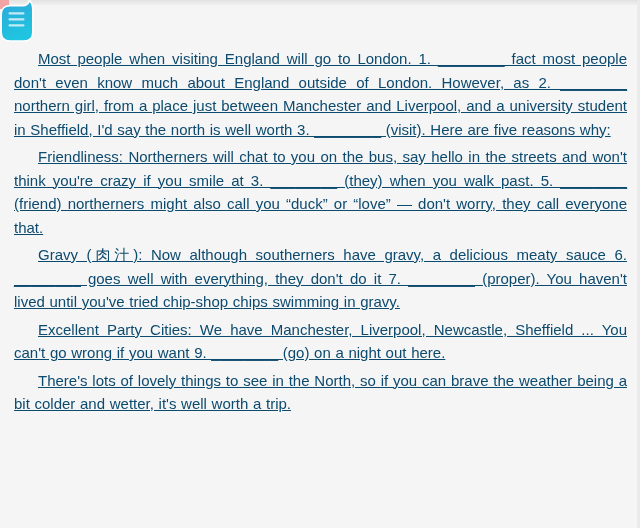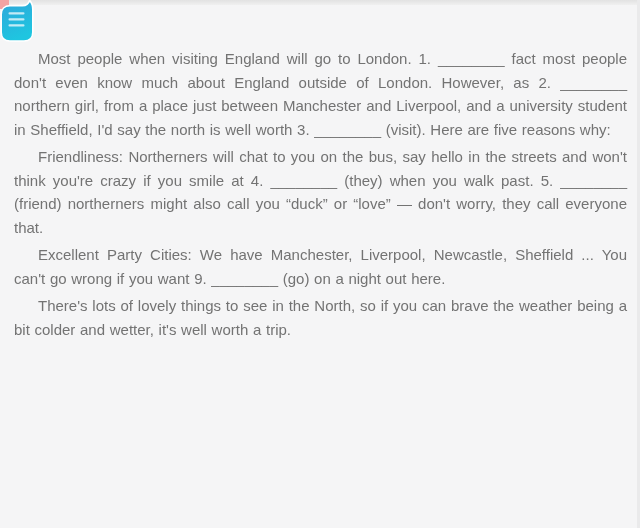--- a/index.html
+++ b/index.html
@@ -27,25 +27,26 @@
     padding: 0; border: none; background: transparent; cursor: pointer;
   }
   .menu-btn svg { display: block; }
   .content {
     position: absolute; top: 47px; left: 14px; width: 613px;
   }
   .content p {
     margin: 0 0 4px 0;
     font-size: 15px;
     line-height: 23.5px;
-    color: #737373;
+    color: #0c4a6e;
     text-align: justify;
     text-align-last: left;
     text-indent: 24px;
     word-spacing: 0.5px;
+    text-decoration: underline;
   }
 </style>
 </head>
 <body>
 
 <div class="top-strip"></div>
 <div class="right-strip"></div>
 <div class="corner-accent"></div>
 
 <button class="menu-btn">
@@ -72,16 +73,17 @@
         <rect x="8.5" y="12.2" width="16" height="2.3" rx="1.1"></rect>
         <rect x="8.5" y="18.2" width="16" height="2.3" rx="1.1"></rect>
         <rect x="8.5" y="24.2" width="16" height="2.3" rx="1.1"></rect>
       </g>
     </svg>
   </span>
 </button>
 
 <div class="content">
   <p>Most people when visiting England will go to London. 1. ________ fact most people don't even know much about England outside of London. However, as 2. ________ northern girl, from a place just between Manchester and Liverpool, and a university student in Sheffield, I'd say the north is well worth 3. ________ (visit). Here are five reasons why:</p>
-  <p>Friendliness: Northerners will chat to you on the bus, say hello in the streets and won't think you're crazy if you smile at 4. ________ (they) when you walk past. 5. ________ (friend) northerners might also call you “duck” or “love” — don't worry, they call everyone that.</p>
+  <p>Friendliness: Northerners will chat to you on the bus, say hello in the streets and won't think you're crazy if you smile at 3. ________ (they) when you walk past. 5. ________ (friend) northerners might also call you “duck” or “love” — don't worry, they call everyone that.</p>
+  <p>Gravy (肉汁): Now although southerners have gravy, a delicious meaty sauce 6. ________ goes well with everything, they don't do it 7. ________ (proper). You haven't lived until you've tried chip-shop chips swimming in gravy.</p>
   <p>Excellent Party Cities: We have Manchester, Liverpool, Newcastle, Sheffield ... You can't go wrong if you want 9. ________ (go) on a night out here.</p>
   <p>There's lots of lovely things to see in the North, so if you can brave the weather being a bit colder and wetter, it's well worth a trip.</p>
 </div>
 
 </body></html>

